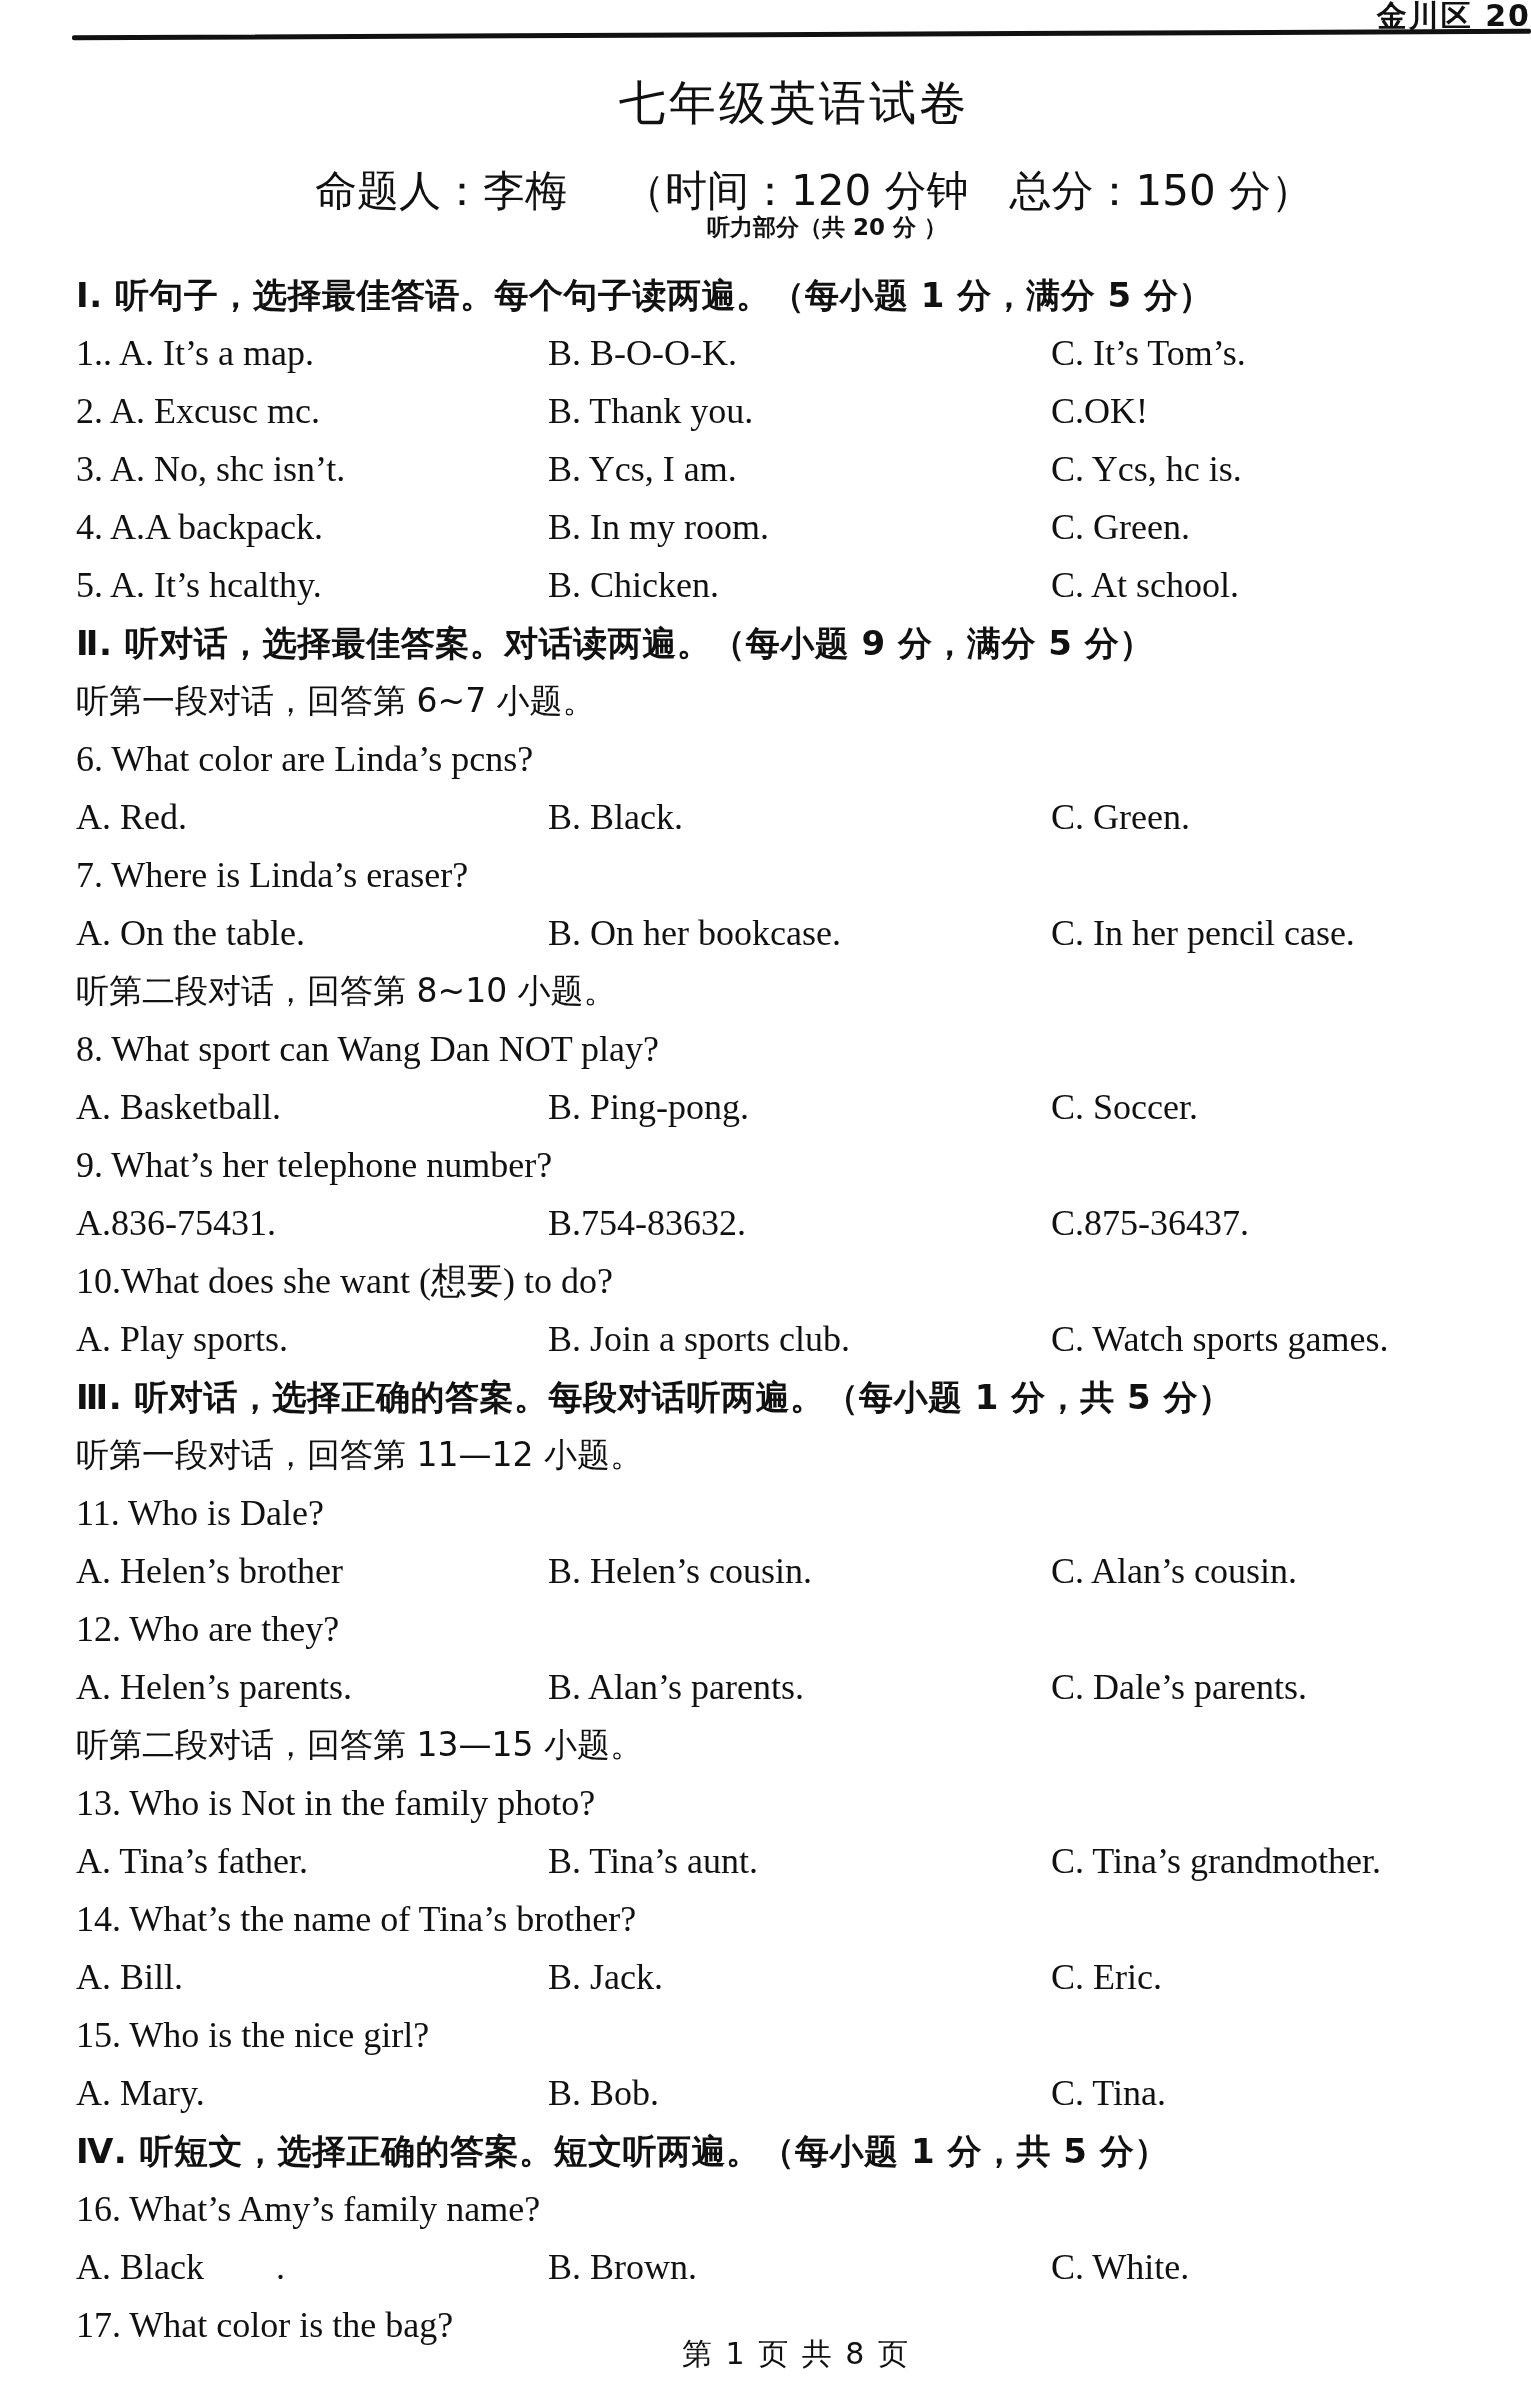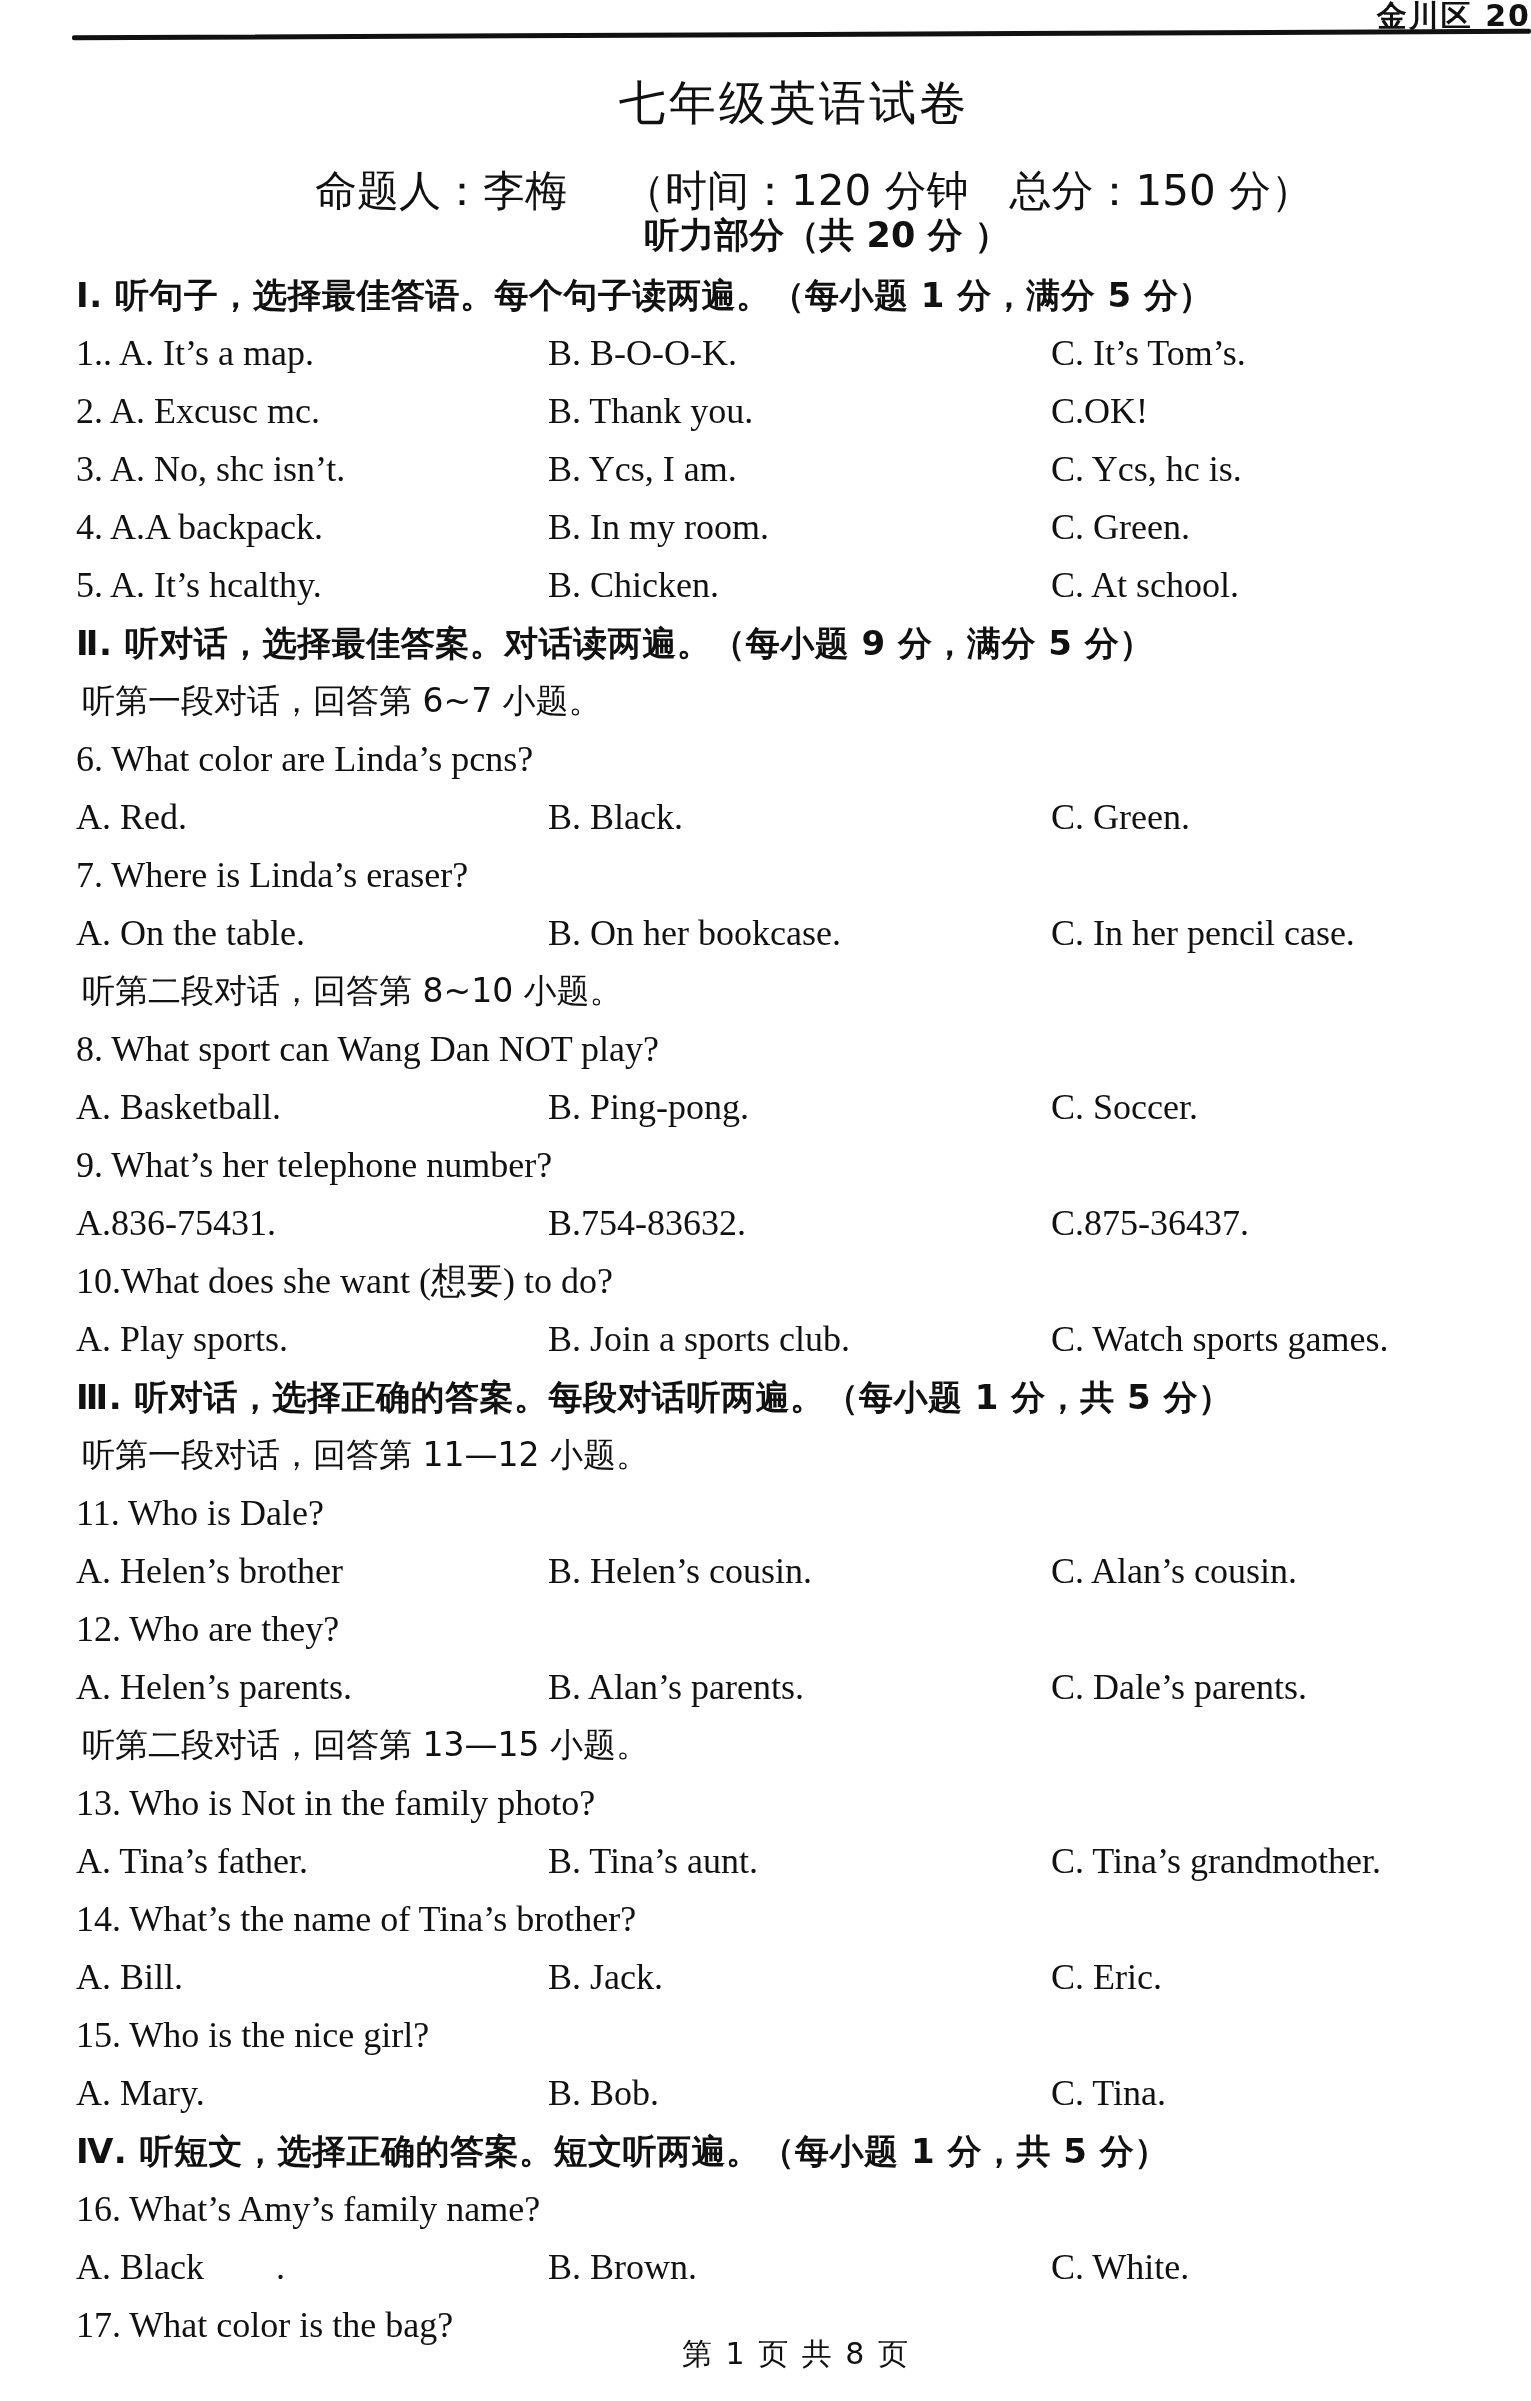--- a/index.html
+++ b/index.html
@@ -23,36 +23,36 @@
     top: 72px; font-family: "DejaVu Sans", sans-serif; font-size: 47px;
     letter-spacing: 3.1px; font-weight: normal; padding-left: 57px;
   }
   .meta {
     top: 163px; font-family: "DejaVu Sans", sans-serif; font-size: 42px; padding-left: 97px;
   }
   .meta span { display: inline-block; }
   .meta .gap { width: 56px; }
   .meta .gap2 { width: 41px; }
   .part {
-    top: 212px; font-family: "DejaVu Sans", sans-serif; font-size: 35px; font-weight: bold;
+    top: 212px; font-family: "DejaVu Sans", sans-serif; font-size: 23px; font-weight: bold;
     padding-left: 123px;
   }
   .content {
     position: absolute; left: 76px; top: 266px; width: 1433px;
   }
   .line {
     height: 58px; line-height: 58px; white-space: nowrap; position: relative;
     font-size: 36px;
   }
   .section {
     font-family: "DejaVu Sans", sans-serif; font-weight: bold; font-size: 34px;
     letter-spacing: 0.5px;
   }
   .instr {
-    font-family: "DejaVu Sans", sans-serif; font-size: 33px; margin-left: 6px;
+    font-family: "DejaVu Sans", sans-serif; font-size: 33px;
   }
   .question { font-size: 36px; }
   .opts { position: relative; }
   .opt { position: absolute; top: 0; font-size: 36px; font-family: Liberation Serif, serif; }
   .opt.a { left: 0; }
   .opt.b { left: 472px; }
   .opt.c { left: 940px; margin-left: 35px; }
   .footer {
     top: 2334px; font-family: "DejaVu Sans", sans-serif; font-size: 30px;
     padding-left: 61px; letter-spacing: 2px;

